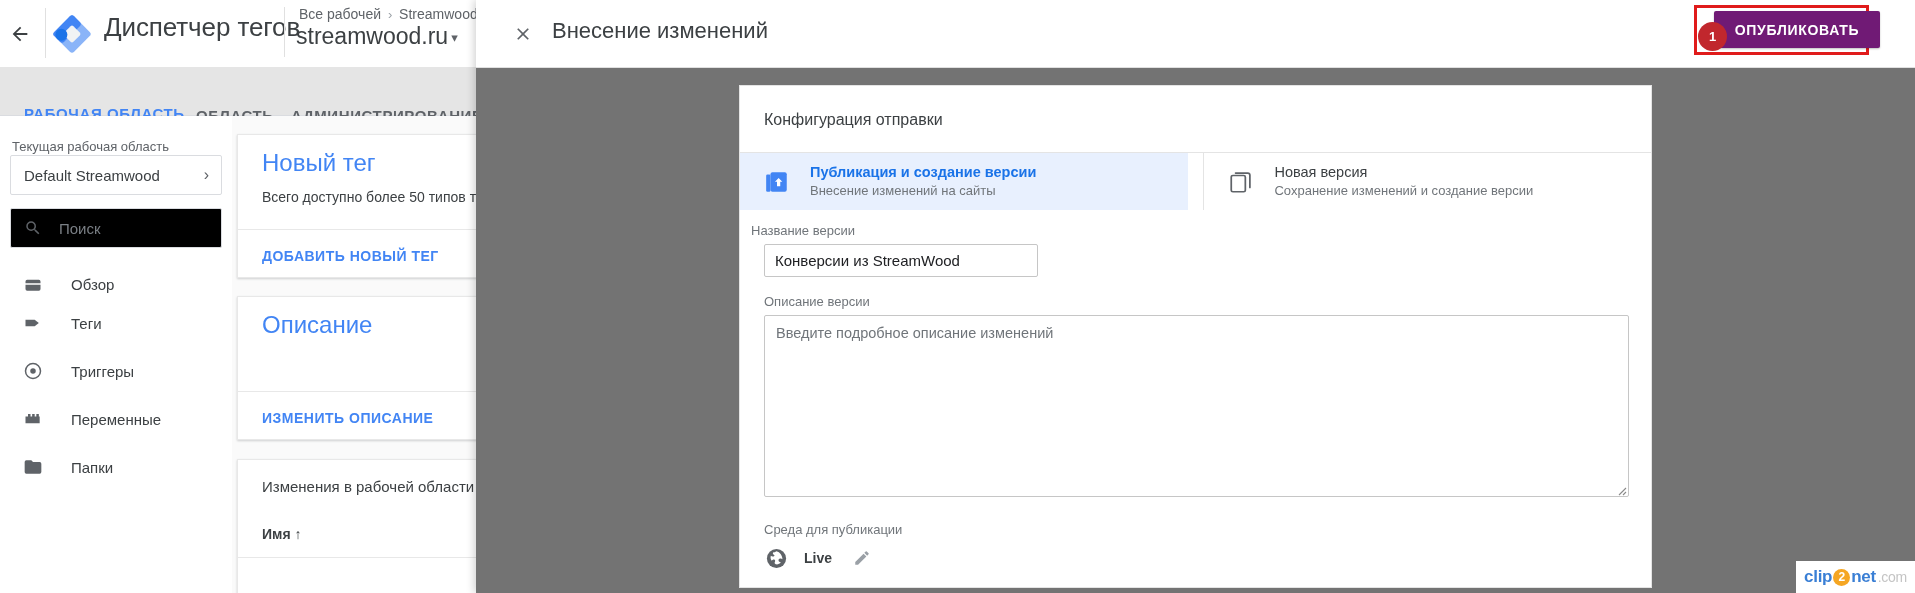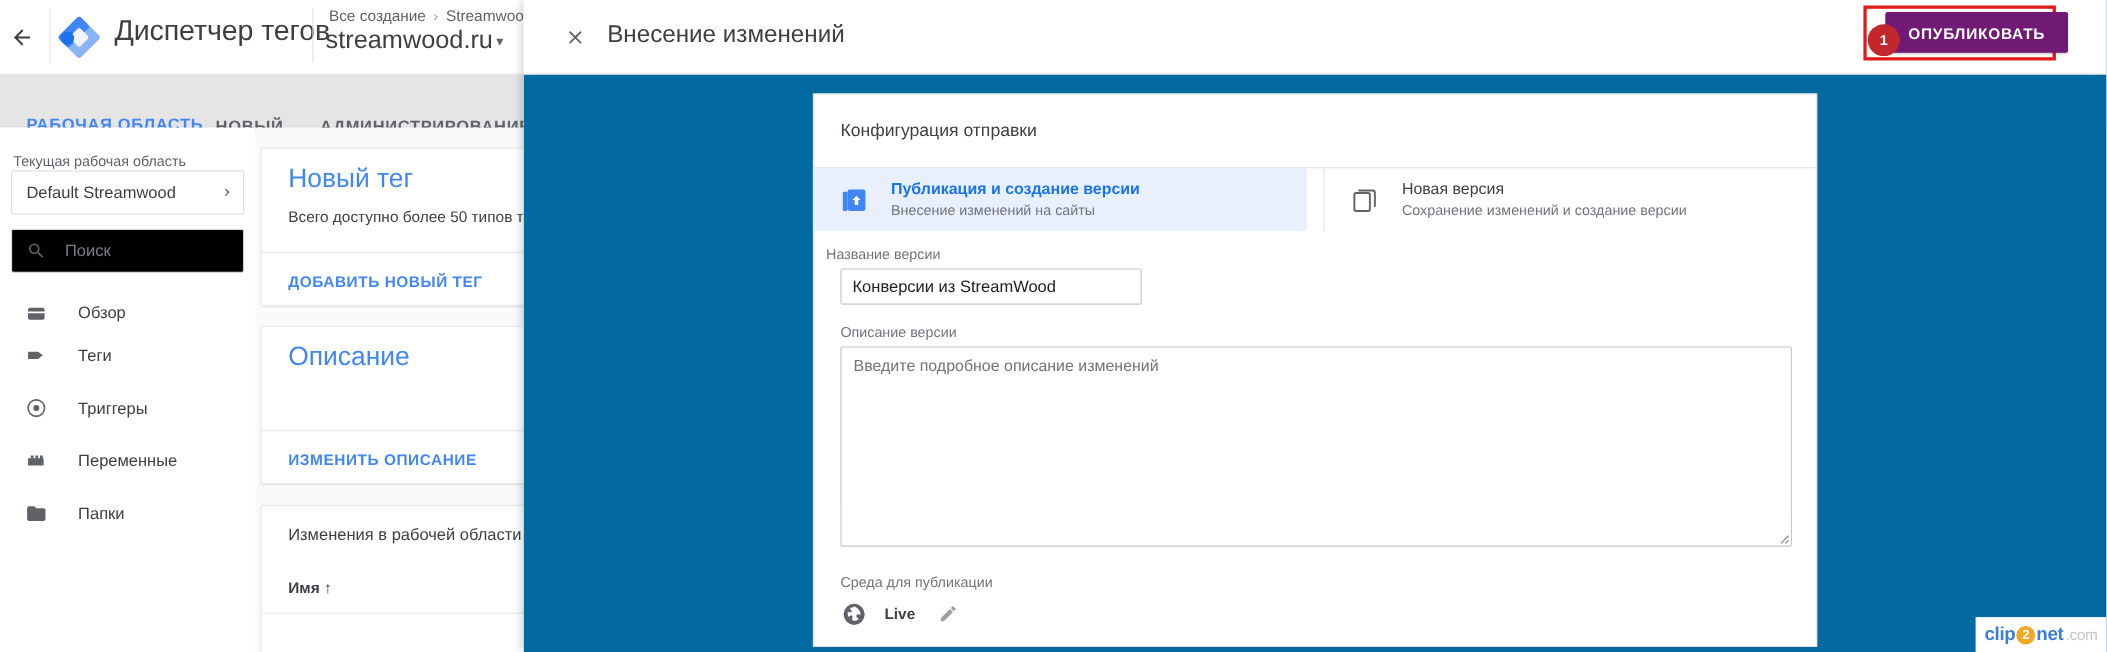--- a/index.html
+++ b/index.html
@@ -324,21 +324,21 @@
     font-size: 13px;
     font-weight: bold;
     display: flex; align-items: center; justify-content: center;
     z-index: 5;
   }
 
   .modal-body {
     position: absolute;
     left: 0; top: 68px;
     width: 1439px; height: 525px;
-    background: #0369a1;
+    background: #737373;
   }
   .config-card {
     position: absolute;
     left: 263px; top: 17px;
     width: 913px; height: 503px;
     background: #ffffff;
     border: 1px solid #e4e4e4;
     box-sizing: border-box;
   }
   .config-card-title {
@@ -500,33 +500,33 @@
           <circle cx="-7" cy="8" r="6" fill="#1a73e8"></circle>
         </g>
       </svg>
     </div>
 
     <div class="app-title">Диспетчер тегов</div>
 
     <div class="header-divider2"></div>
 
     <div class="breadcrumb">
-      <span>Все создание</span>
+      <span>Все рабочей</span>
       <span class="sep">›</span>
       <span>Streamwood</span>
     </div>
 
     <div class="account-select">
       <span>streamwood.ru</span><span class="caret">▾</span>
     </div>
   </div>
 
   <div class="tabstrip">
     <div class="tab active" id="tab-0">РАБОЧАЯ ОБЛАСТЬ</div>
-    <div class="tab" id="tab-1">НОВЫЙ</div>
+    <div class="tab" id="tab-1">ОБЛАСТЬ</div>
     <div class="tab" id="tab-2">АДМИНИСТРИРОВАНИЕ</div>
   </div>
 
   <div class="sidebar">
     <div class="sidebar-caption">Текущая рабочая область</div>
 
     <div class="workspace-box">
       <span class="ws-label">Default Streamwood</span>
       <span class="ws-chevron">›</span>
     </div>

